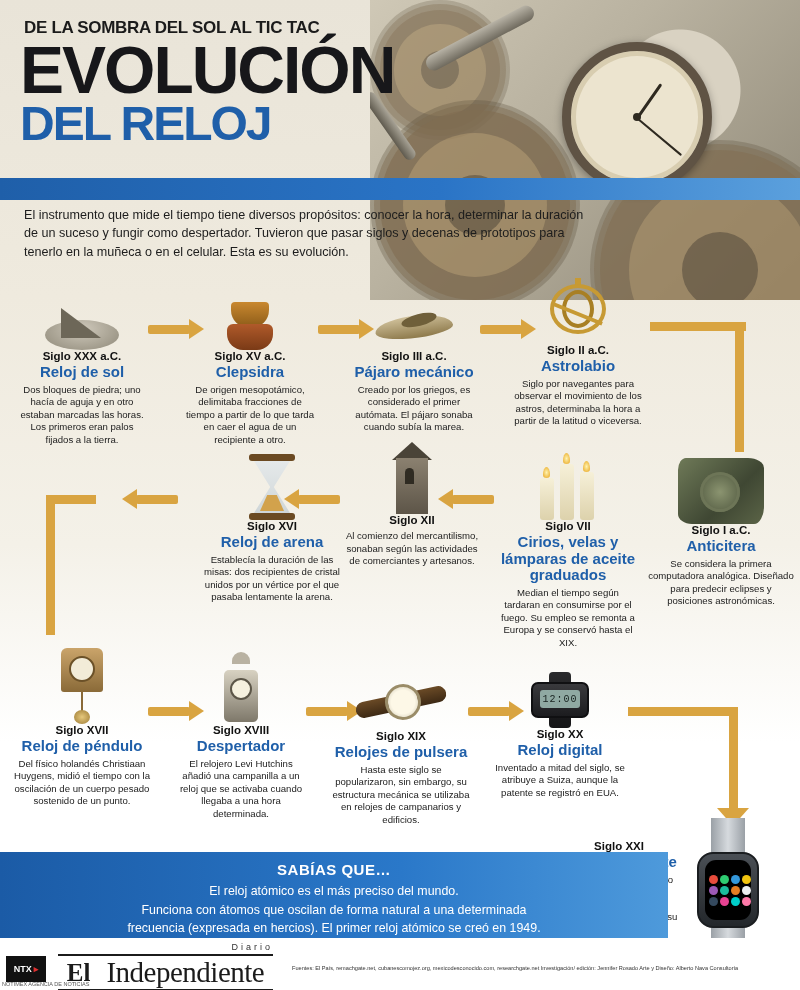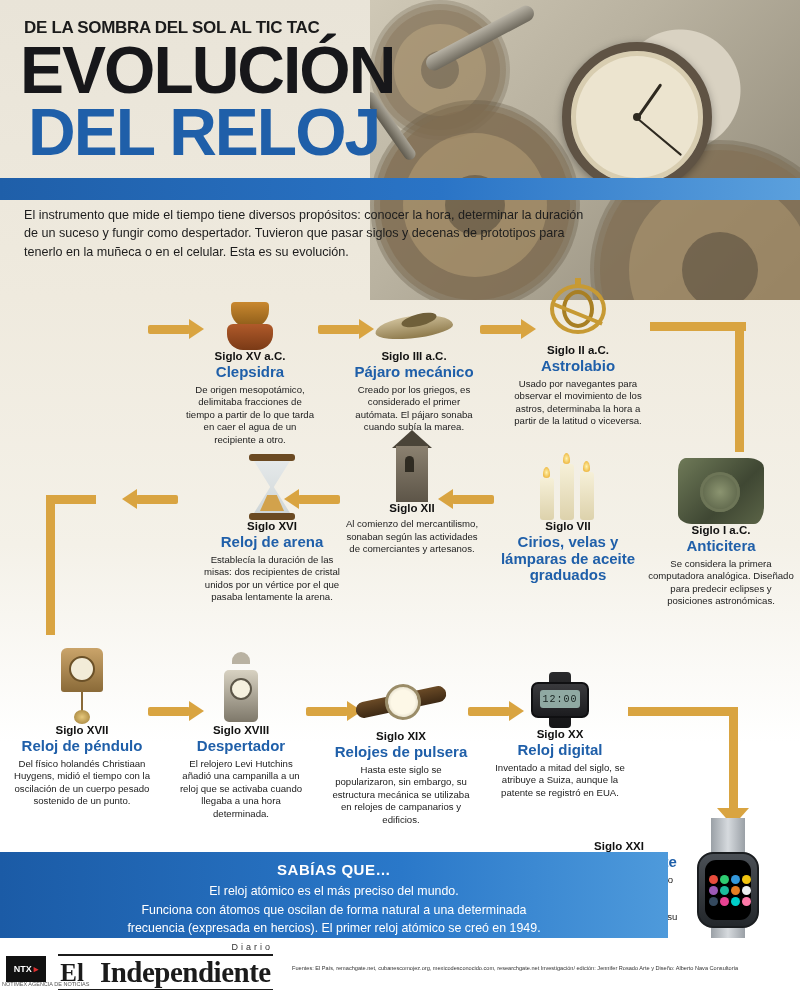--- a/index.html
+++ b/index.html
@@ -78,22 +78,22 @@
     position: absolute; top: 18px; left: 24px;
     font-weight: bold; font-size: 17px; letter-spacing: -0.3px;
     color: #1b1b1b; font-family: "Liberation Sans", sans-serif;
   }
   .title1 {
     position: absolute; top: 38px; left: 20px;
     font-size: 66px; font-weight: bold; line-height: .98;
     color: #17171a; letter-spacing: -2px;
   }
   .title2 {
-    position: absolute; top: 100px; left: 28px;
-    font-size: 66px; font-weight: bold; line-height: .98;
+    position: absolute; top: 100px; left: 20px;
+    font-size: 48px; font-weight: bold; line-height: .98;
     color: #1f5fa9; letter-spacing: -2px;
   }
   .blue-band {
     position: absolute; top: 178px; left: 0; width: 800px; height: 22px;
     background: linear-gradient(to right,#1f5fa9 0%, #2a74c6 55%, #5ba0dd 100%);
   }
   .intro {
     position: absolute; top: 206px; left: 24px; width: 560px;
     font-size: 12.6px; line-height: 1.45; color: #1d1d1d;
   }
@@ -325,21 +325,21 @@
   .logo-ntx .arrowmark { color: #e03030; margin-left: 2px; }
   .ntx-sub { position: absolute; left: 2px; top: 981px; font-size: 5.5px; color: #555; }
   .indep {
     position: absolute; left: 58px; top: 942px; width: 215px; text-align: center;
   }
   .indep .el {
     font-family: "Liberation Serif", serif; font-size: 25px; font-weight: bold; color: #1b1b1b;
     line-height: 1; display: inline-block;
   }
   .indep .big {
-    font-family: "Liberation Serif", serif; font-size: 29px; font-weight: bold; color: #1b1b1b;
+    font-family: "Liberation Serif", serif; font-size: 29px; font-weight: normal; color: #1b1b1b;
     line-height: 1; letter-spacing: -.5px;
   }
   .indep .diario { font-size: 9px; letter-spacing: 3px; color: #333; text-align: right; }
   .indep .rule { height: 2px; background: #1b1b1b; margin: 2px 0; }
   .sources {
     position: absolute; left: 292px; top: 964px; width: 500px;
     font-size: 5.6px; color: #333; line-height: 1.5;
   }
 </style>
 </head>
@@ -366,20 +366,31 @@
   <div class="blue-band"></div>
   <div class="intro">El instrumento que mide el tiempo tiene diversos propósitos: conocer la hora, determinar la duración de un suceso y fungir como despertador. Tuvieron que pasar siglos y decenas de prototipos para tenerlo en la muñeca o en el celular. Esta es su evolución.</div>
 
   <div class="arrow" style="left:148px; top:325px; width:42px;"></div>
   <div class="arrow" style="left:318px; top:325px; width:42px;"></div>
   <div class="arrow" style="left:480px; top:325px; width:42px;"></div>
 
   <div class="elbow" style="left:648px; top:322px; width:96px; height:130px; border-left:none; border-top:none; border-bottom:none; border-right:9px solid #d9a441; border-radius:0;"></div>
   <div style="position:absolute; left:650px; top:322px; width:96px; height:9px; background:#d9a441;"></div>
 
+  <div class="item" style="left:16px; top:278px; width:132px;">
+    <div class="art">
+      <div class="sundial">
+          <div class="plate"></div>
+          <div class="gno"></div>
+        </div>
+    </div>
+    <div class="century">Siglo XXX a.C.</div>
+    <div class="name">Reloj de sol</div>
+    <div class="desc">Dos bloques de piedra; uno hacía de aguja y en otro estaban marcadas las horas. Los primeros eran palos fijados a la tierra.</div>
+  </div>
 
   <div class="item" style="left:186px; top:278px; width:128px;">
     <div class="art">
       <div class="clepsidra">
           <div class="cup"></div>
           <div class="stream"></div>
           <div class="pot"></div>
         </div>
     </div>
     <div class="century">Siglo XV a.C.</div>
@@ -403,21 +414,21 @@
     <div class="art">
       <div class="astro">
           <div class="hang"></div>
           <div class="ring r1"></div>
           <div class="ring r2"></div>
           <div class="bar"></div>
         </div>
     </div>
     <div class="century">Siglo II a.C.</div>
     <div class="name">Astrolabio</div>
-    <div class="desc">Usado por navegantes para observar el movimiento de los astros, determinaba la hora a partir de la latitud o viceversa.</div>
+    <div class="desc">Siglo por navegantes para observar el movimiento de los astros, determinaba la hora a partir de la latitud o viceversa.</div>
   </div>
 
   <div class="arrow left" style="left:452px; top:495px; width:42px;"></div>
   <div class="arrow left" style="left:298px; top:495px; width:42px;"></div>
   <div class="arrow left" style="left:136px; top:495px; width:42px;"></div>
   <div style="position:absolute; left:46px; top:495px; width:9px; height:140px; background:#d9a441;"></div>
   <div style="position:absolute; left:46px; top:495px; width:50px; height:9px; background:#d9a441;"></div>
 
   <div class="item" style="left:648px; top:452px; width:146px;">
     <div class="art">
@@ -437,23 +448,24 @@
         <div class="f" style="left:5px; bottom:42px;"></div>
         <div class="f" style="left:25px; bottom:56px;"></div>
         <div class="f" style="left:45px; bottom:48px;"></div>
         <div class="c c1"></div>
           <div class="c c2"></div>
           <div class="c c3"></div>
       </div>
     </div>
     <div class="century">Siglo VII</div>
     <div class="name">Cirios, velas y lámparas de aceite graduados</div>
-  </div>
-
-  <div class="item" style="left:344px; top:430px; width:136px;">
+    <div class="desc">Median el tiempo según tardaran en consumirse por el fuego. Su empleo se remonta a Europa y se conservó hasta el XIX.</div>
+  </div>
+
+  <div class="item" style="left:344px; top:442px; width:136px;">
     <div class="art">
       <div class="tower">
           <div class="roof"></div>
           <div class="body"></div>
           <div class="win"></div>
         </div>
     </div>
     <div class="century">Siglo XII</div>
     <div class="desc">Al comienzo del mercantilismo, sonaban según las actividades de comerciantes y artesanos.</div>
   </div>

